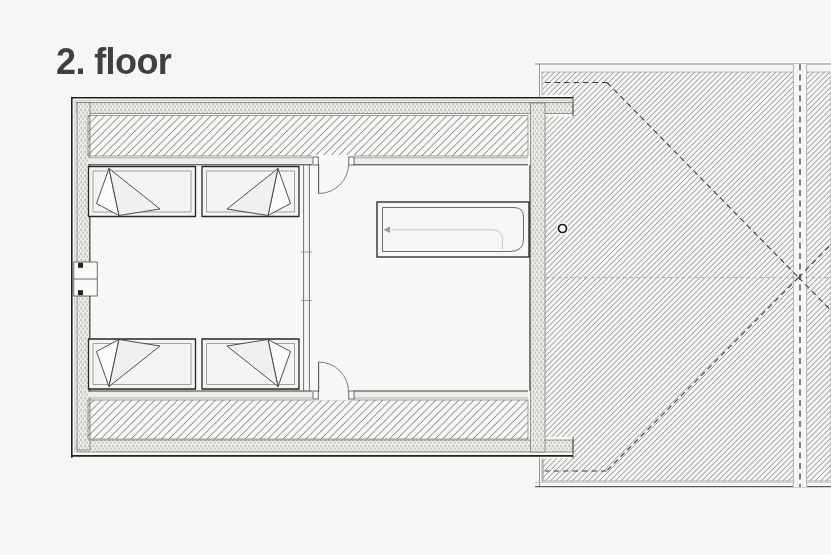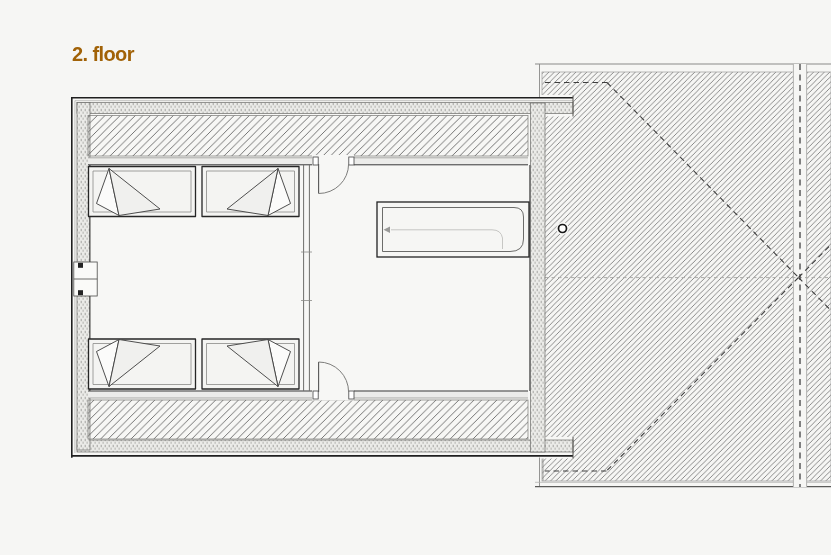--- a/index.html
+++ b/index.html
@@ -1,19 +1,19 @@
 <!DOCTYPE html>
 <html><head>
 <meta charset="utf-8">
 <style>
   html,body{margin:0;padding:0;background:#f6f6f4;}
   .stage{position:relative;width:831px;height:555px;overflow:hidden;
          font-family:"Liberation Sans",sans-serif;background:#f6f6f4;}
-  .plan-title{position:absolute;left:72px;top:44px;font-size:20px;line-height:1;
-              font-weight:bold;letter-spacing:-0.6px;color:#a16207;}
+  .plan-title{position:absolute;left:56px;top:44px;font-size:36px;line-height:1;
+              font-weight:bold;letter-spacing:-0.6px;color:#404040;}
   svg{position:absolute;left:0;top:0;}
 </style>
 </head>
 <body>
 
 <div class="stage">
 
 <svg width="831" height="555" viewBox="0 0 831 555">
   <defs>
     <pattern id="stip" width="4" height="6" patternUnits="userSpaceOnUse">

